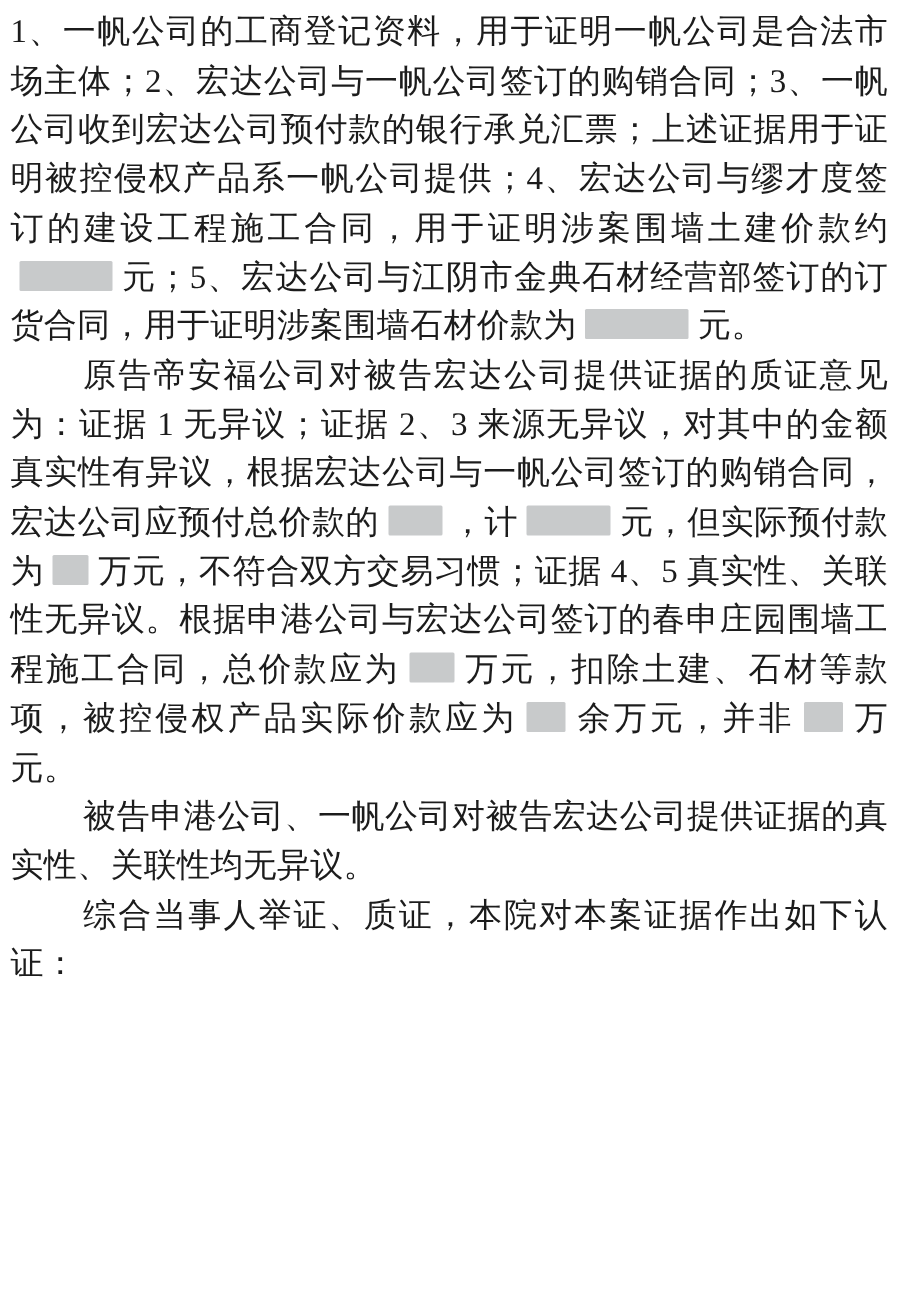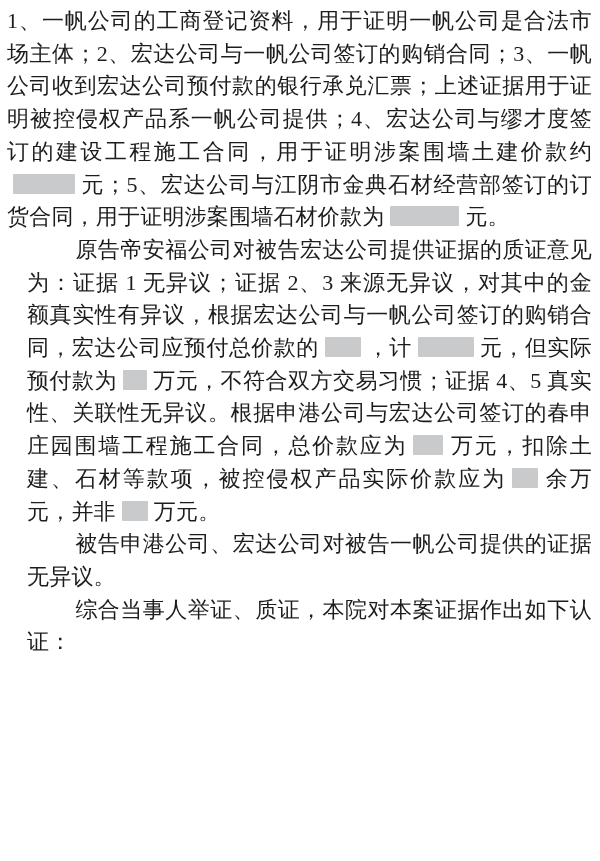--- a/index.html
+++ b/index.html
@@ -23,31 +23,30 @@
     color: #1c1c1c;
     letter-spacing: 0.2px;
   }
   .doc p {
     margin: 0;
     text-align: justify;
     text-justify: inter-ideograph;
   }
   .doc p.indent {
     text-indent: 2.2em;
-    margin-left: 20px;
   }
   .redact {
     display: inline-block;
     height: 20px;
     vertical-align: -2px;
     margin: 0 6px;
     border-radius: 1px;
   }
 </style>
 </head>
 <body>
 
 <div class="doc" id="doc-root" style="background: rgb(255, 255, 255); color: rgb(28, 28, 28);">
     <p><span>1、一帆公司的工商登记资料，用于证明一帆公司是合法市场主体；2、宏达公司与一帆公司签订的购销合同；3、一帆公司收到宏达公司预付款的银行承兑汇票；上述证据用于证明被控侵权产品系一帆公司提供；4、宏达公司与缪才度签订的建设工程施工合同，用于证明涉案围墙土建价款约</span><span class="redact" style="width: 62px; background: rgb(200, 202, 203);"></span><span>元；5、宏达公司与江阴市金典石材经营部签订的订货合同，用于证明涉案围墙石材价款为</span><span class="redact" style="width: 69px; background: rgb(200, 202, 203);"></span><span>元。</span></p>
     <p class="indent"><span>原告帝安福公司对被告宏达公司提供证据的质证意见为：证据 1 无异议；证据 2、3 来源无异议，对其中的金额真实性有异议，根据宏达公司与一帆公司签订的购销合同，宏达公司应预付总价款的</span><span class="redact" style="width: 36px; background: rgb(200, 202, 203);"></span><span>，计</span><span class="redact" style="width: 56px; background: rgb(200, 202, 203);"></span><span>元，但实际预付款为</span><span class="redact" style="width: 24px; background: rgb(200, 202, 203);"></span><span>万元，不符合双方交易习惯；证据 4、5 真实性、关联性无异议。根据申港公司与宏达公司签订的春申庄园围墙工程施工合同，总价款应为</span><span class="redact" style="width: 30px; background: rgb(200, 202, 203);"></span><span>万元，扣除土建、石材等款项，被控侵权产品实际价款应为</span><span class="redact" style="width: 26px; background: rgb(200, 202, 203);"></span><span>余万元，并非</span><span class="redact" style="width: 26px; background: rgb(200, 202, 203);"></span><span>万元。</span></p>
-    <p class="indent"><span>被告申港公司、宏达公司对被告一帆公司提供的证据无异议。</span></p>
+    <p class="indent"><span>被告申港公司、一帆公司对被告宏达公司提供证据的真实性、关联性均无异议。</span></p>
     <p class="indent"><span>综合当事人举证、质证，本院对本案证据作出如下认证：</span></p>
   </div>
 
 </body></html>

